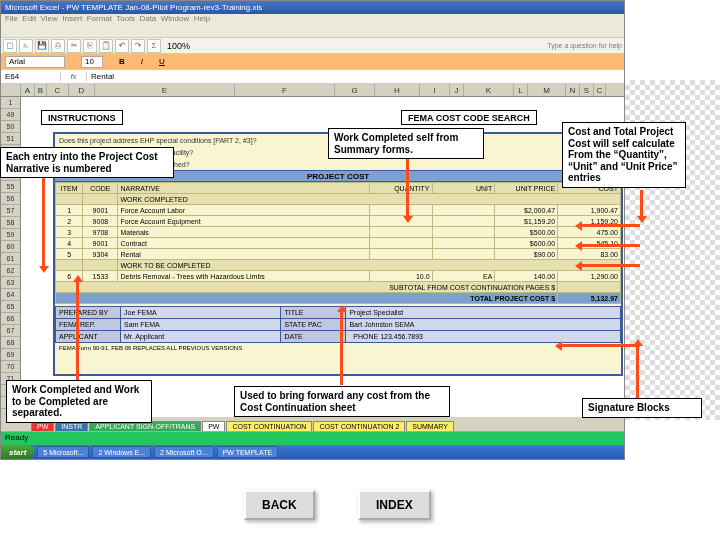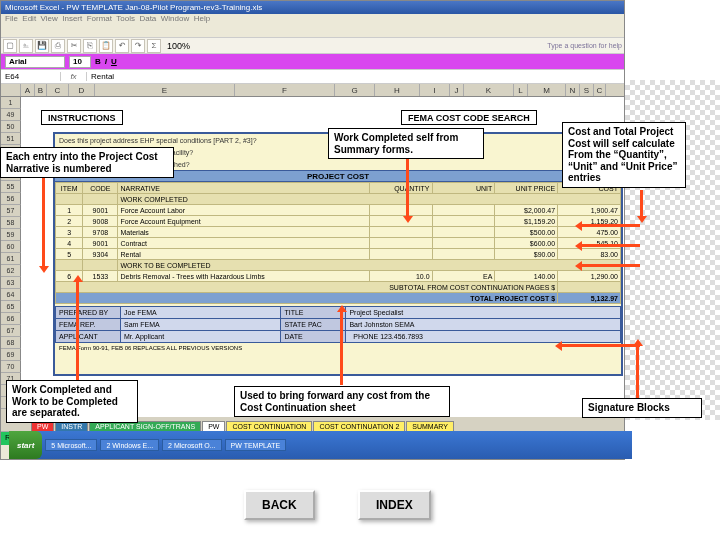--- a/index.html
+++ b/index.html
@@ -4,21 +4,21 @@
 <style>
   * { box-sizing: border-box; margin: 0; padding: 0; }
   body { width: 720px; height: 540px; background: #fff; font-family: Tahoma, Arial, sans-serif; font-size: 9px; overflow: hidden; position: relative; }
   
   .screenshot { position: relative; width: 625px; height: 460px; background: #ece9d8; border: 1px solid #888; }
   
   .titlebar { height: 13px; background: linear-gradient(#4a76c5,#2a56a5); color: #fff; font-size: 8px; padding: 1px 4px; display: flex; align-items: center; }
   .menubar { height: 24px; background: #ece9d8; font-size: 8px; padding: 0 4px; border-bottom: 1px solid #ccc; color: #777; }
   .toolbar { height: 16px; background: #f4f2e9; border-bottom: 1px solid #ccc; display: flex; align-items: center; padding: 0 2px; gap: 2px; }
   .toolbar .tbtn { width: 14px; height: 14px; background: #fff; border: 1px solid #c8c4b8; display:flex; align-items:center; justify-content:center; font-size:8px; color:#666; }
-  .toolrow2 { height: 16px; background: #d946ef; border-bottom: 1px solid #ccc; display:flex; align-items:center; padding: 0 4px; font-size:8px; gap:4px;font-weight:bold;}
+  .toolrow2 { height: 16px; background: #fdba74; border-bottom: 1px solid #ccc; display:flex; align-items:center; padding: 0 4px; font-size:8px; gap:16px;}
   .toolrow2 .sel { border:1px solid #aaa; background:#fff; padding:0 3px; height:12px; display:flex; align-items:center; }
   .askbox { margin-left:auto; font-size:7px; color:#7d739a; }
   
   .namebox-row { height: 14px; background:#fff; border-bottom:1px solid #ccc; display:flex; align-items:center; font-size:8px; }
   .namebox { width:60px; border-right:1px solid #ccc; padding:0 4px; }
   .fxlabel { width:26px; text-align:center; border-right:1px solid #ccc; font-style:italic; color:#666;}
   .formula { padding:0 4px; }
   
   .grid-area { position: relative; background: #fff; height: 360px; overflow: hidden; }
   .colhdr { height:13px; background:#d6d2c2; border-bottom:1px solid #888; display:flex; }
@@ -29,21 +29,21 @@
   .cells { flex:1; position:relative; background:#fff; }
   
   .sheet-tabs { position:absolute; bottom:28px; left:0; height:14px; display:flex; align-items:flex-end; font-size:7px; background:#d6d2c2; width:100%; padding-left:30px; }
   .sheet-tabs .tab { padding:1px 5px; border:1px solid #888; border-bottom:none; margin-right:1px; background:#fff; }
   .sheet-tabs .tab.red { background:#e33; color:#fff; }
   .sheet-tabs .tab.blue { background:#37a; color:#fff; }
   .sheet-tabs .tab.green { background:#3a5; color:#fff; }
   .sheet-tabs .tab.yellow { background:#fe6; }
   
   .statusbar { position:absolute; bottom:14px; left:0; height:14px; width:100%; background:#22c55e; border-top:1px solid #aaa; font-size:8px; padding:1px 4px;}
-  .taskbar { position:absolute; bottom:0; left:0; height:28px; width:100%; background:linear-gradient(#3b77d3,#2a5cb0); display:flex; align-items:center;margin-left:8px; }
+  .taskbar { position:absolute; bottom:0; left:0; height:14px; width:100%; background:linear-gradient(#3b77d3,#2a5cb0); display:flex; align-items:center; }
   .taskbar .start { background:linear-gradient(#4fa63f,#2d7a20); color:#fff; font-size:8px; font-style:italic; font-weight:bold; padding:0 8px; height:100%; display:flex; align-items:center; border-radius:0 6px 6px 0;}
   .taskbar .titem { background:#4a82d8; color:#fff; font-size:7px; padding:0 5px; margin-left:3px; height:12px; display:flex; align-items:center; border:1px solid #2a5ca0;}
   
   
   .ws { position:absolute; left:20px; top:13px; width:585px; }
   .hdrbtn { display:inline-flex; align-items:center; justify-content:center; background:#fff; border:1px solid #000; font-weight:bold; font-size:9px; padding:2px 6px; height:15px; }
   .worksheet-panel { position:absolute; left:12px; top:22px; width:570px; height:244px; background:#f9f5d0; border:2px solid #3a5a9a; }
   
   .qrow { display:flex; align-items:center; height:12px; font-size:7px; padding:0 4px; }
   .qrow .qt { flex:1; color:#333; }
@@ -330,21 +330,21 @@
         <div class="titem">2 Windows E...</div>
         <div class="titem">2 Microsoft O...</div>
         <div class="titem">PW TEMPLATE</div>
       </div>
   </div>
 </div>
 
 <div class="callout" style="left:0; top:147px; width:174px;">Each entry into the Project Cost Narrative is numbered</div>
 <div class="callout" style="left:328px; top:128px; width:156px;">Work Completed self from Summary forms.</div>
 <div class="callout" style="left:562px; top:122px; width:124px;">Cost and Total Project Cost will self calculate From the “Quantity”, “Unit” and “Unit Price” entries</div>
-<div class="callout" style="left:6px; top:380px; width:132px;">Work Completed and Work to be Completed are separated.</div>
+<div class="callout" style="left:6px; top:380px; width:146px;">Work Completed and Work to be Completed are separated.</div>
 <div class="callout" style="left:234px; top:386px; width:216px;">Used to bring forward any cost from the Cost Continuation sheet</div>
 <div class="callout" style="left:582px; top:398px; width:120px;">Signature Blocks</div>
 
 <div class="arrow v down" style="left:42px; top:178px; height:90px;"></div>
 <div class="arrow v down" style="left:406px; top:158px; height:60px;"></div>
 <div class="arrow v down" style="left:640px; top:190px; height:28px;"></div>
 <div class="arrow h left" style="left:580px; top:224px; width:60px;"></div>
 <div class="arrow h left" style="left:580px; top:244px; width:60px;"></div>
 <div class="arrow h left" style="left:580px; top:264px; width:60px;"></div>
 <div class="arrow v up" style="left:76px; top:280px; height:100px;"></div>

